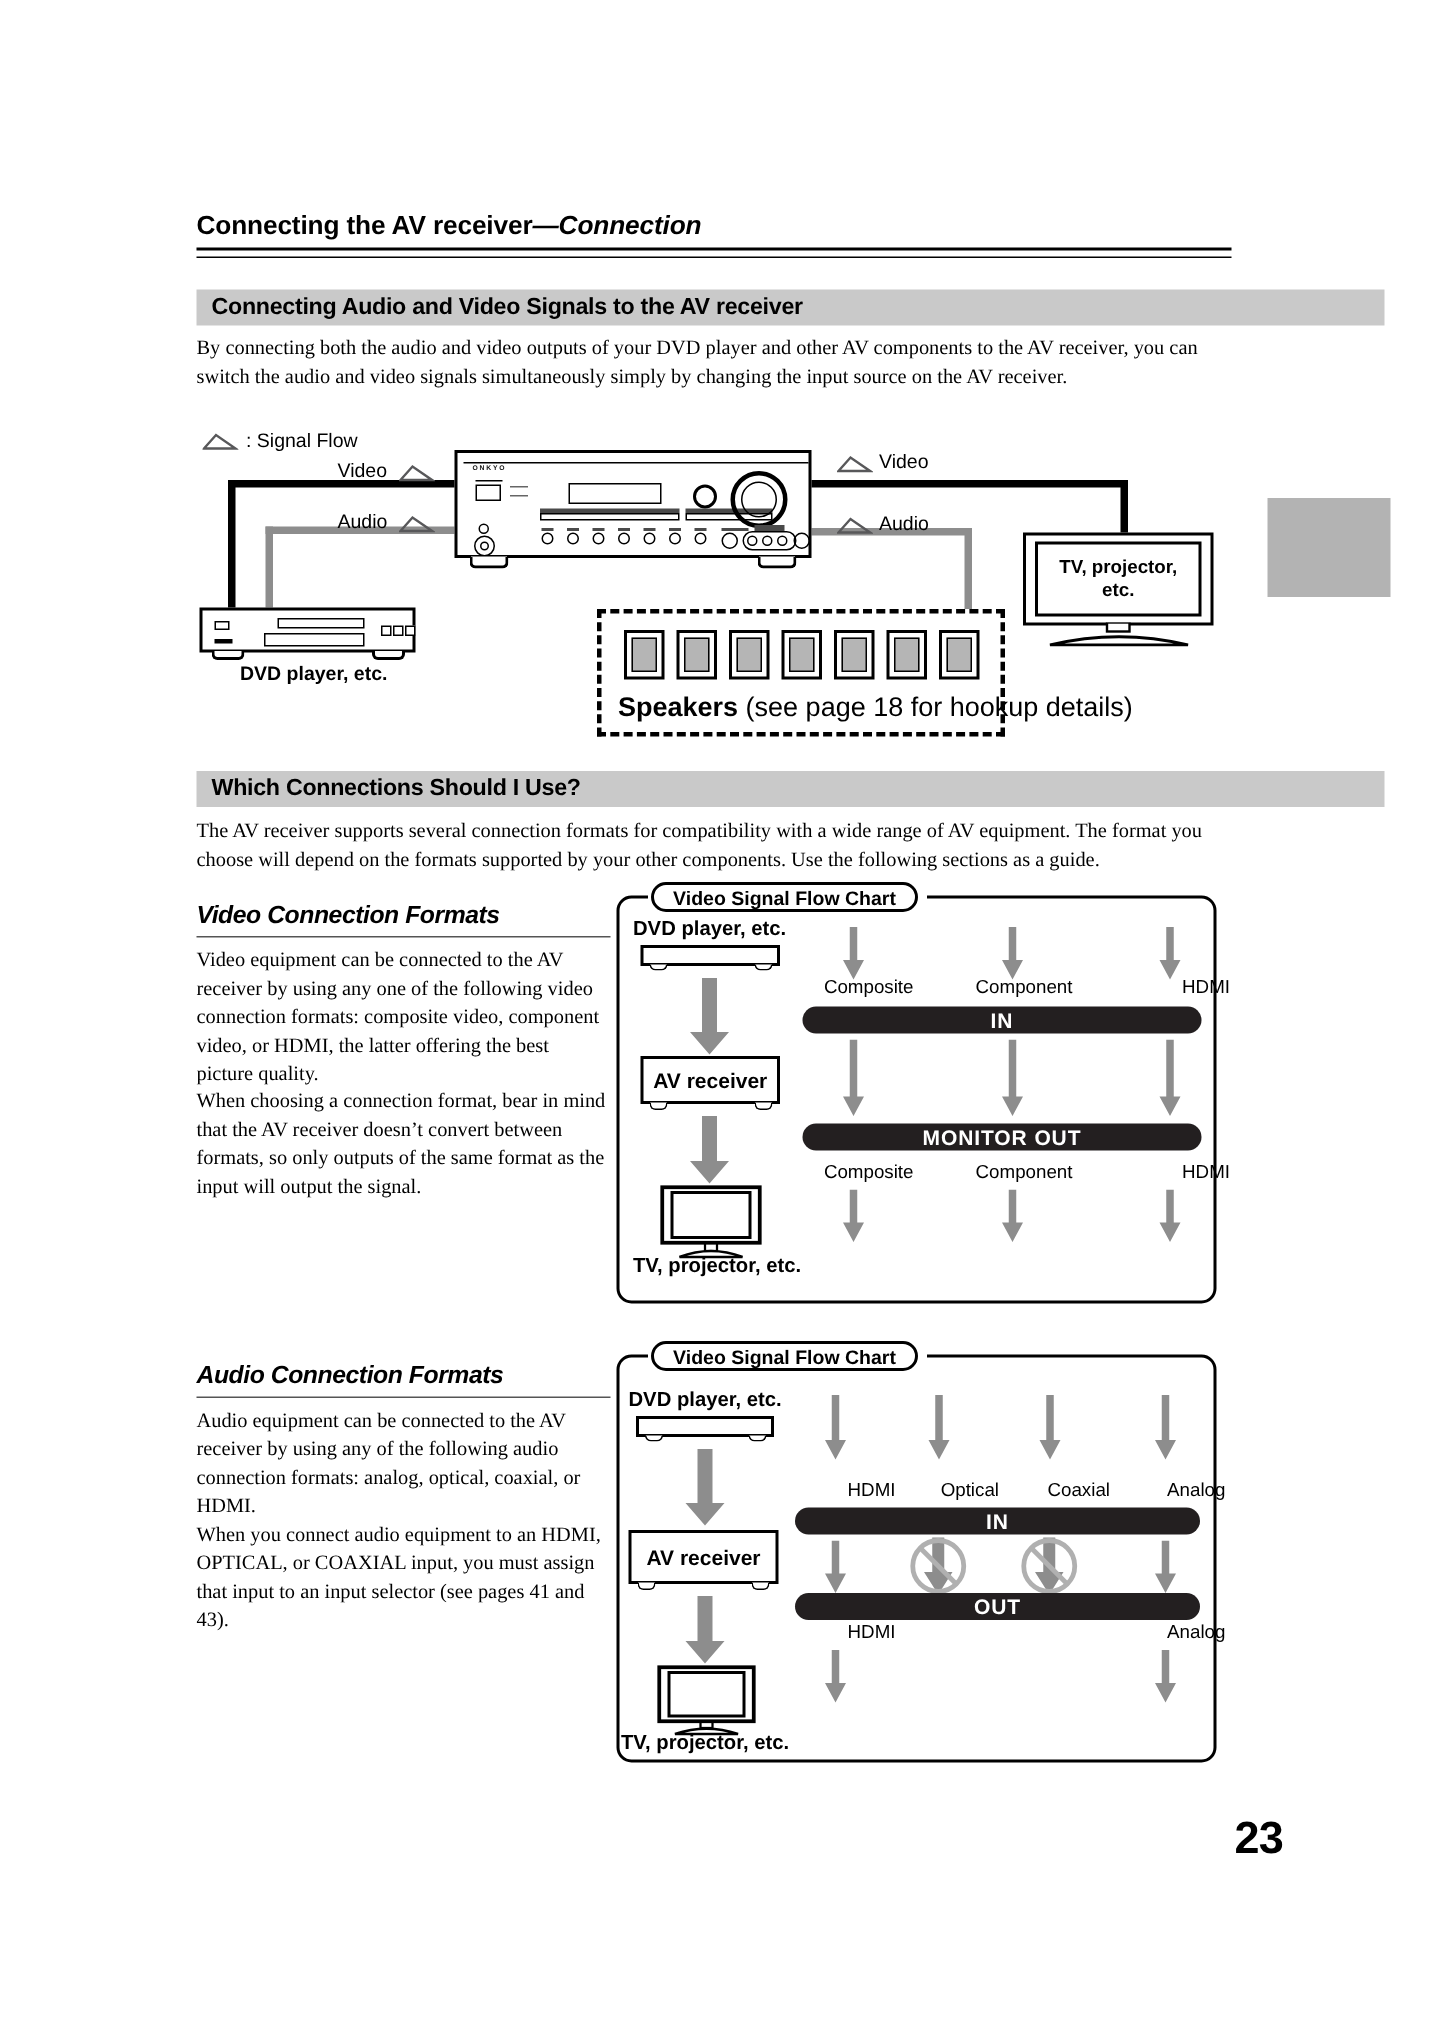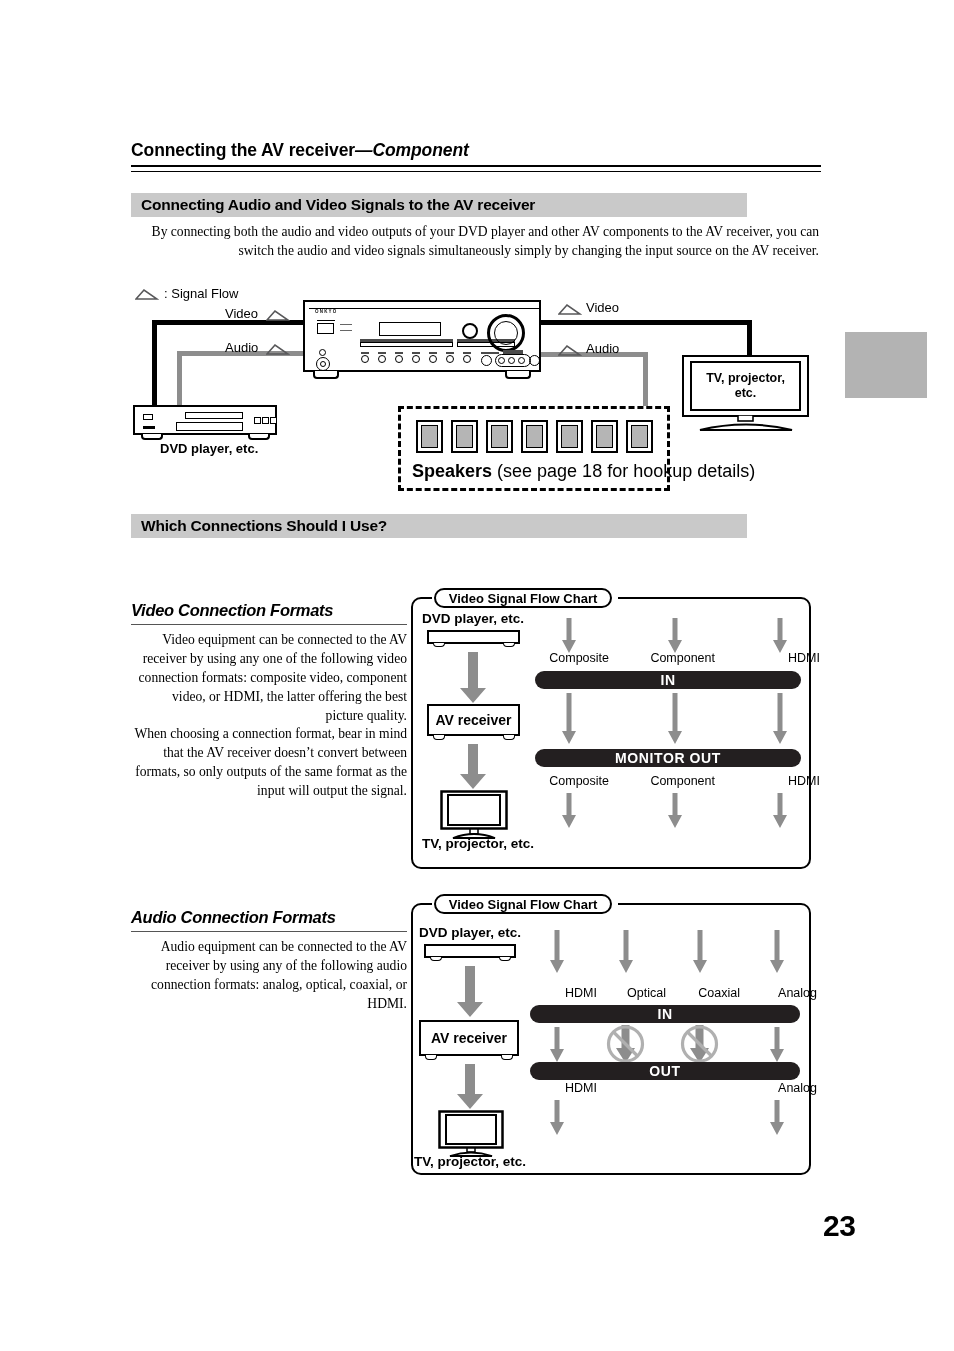--- a/index.html
+++ b/index.html
@@ -44,42 +44,42 @@
     height: 4px;
     border-top: 2px solid #000;
     border-bottom: 1px solid #000;
   }
 
   
   .section-bar {
     position: absolute;
     background: #c9c9c9;
     height: 24px;
-    width: 616px;
+    width: 792px;
     left: 131px;
   }
   .section-bar span {
     position: absolute;
     left: 10px;
     top: 50%;
     transform: translateY(-50%);
     font-family: "Liberation Sans", sans-serif;
     font-size: 15.5px;
     font-weight: bold;
     letter-spacing: -0.2px;
     white-space: nowrap;
   }
 
   
   .bodytext {
     position: absolute;
     font-family: "Liberation Serif", serif;
     font-size: 13.6px;
     line-height: 19px;
-    text-align: right;
+    text-align: left;
   }
 
   
   .subhead {
     position: absolute;
     font-family: "Liberation Sans", sans-serif;
     font-style: italic;
     font-weight: bold;
     font-size: 16.5px;
     letter-spacing: -0.3px;
@@ -304,21 +304,21 @@
     position: absolute;
     background: #b3b3b3;
   }
 </style>
 </head>
 <body>
 
 <div class="page">
 
   <div class="running-head">
-    <span>Connecting the AV receiver</span><span class="cont">—Component</span>
+    <span>Connecting the AV receiver</span><span class="cont">—Connection</span>
   </div>
   <div class="head-rule"></div>
 
   <div class="thumb-tab" style="left:845px; top:332px; width:82px; height:66px;"></div>
 
   <div class="section-bar" style="top:193px;">
     <span>Connecting Audio and Video Signals to the AV receiver</span>
   </div>
   <div class="bodytext" style="left:131px; top:222px; width:688px;">By connecting both the audio and video outputs of your DVD player and other AV components to the AV receiver, you can switch the audio and video signals simultaneously simply by changing the input source on the AV receiver.</div>
 
@@ -464,20 +464,21 @@
         <div class="spk-in"></div>
       </div>
     <div class="spk-caption" style="left:412px; top:461px;">
       <b>Speakers</b><span> (see page 18 for hookup details)</span>
     </div>
   </div>
 
   <div class="section-bar" style="top:514px;">
     <span>Which Connections Should I Use?</span>
   </div>
+  <div class="bodytext" style="left:131px; top:544px; width:688px;">The AV receiver supports several connection formats for compatibility with a wide range of AV equipment. The format you choose will depend on the formats supported by your other components. Use the following sections as a guide.</div>
 
   <div class="subhead" style="left:131px; top:601px;">Video Connection Formats</div>
   <div class="subhead-rule" style="left:131px; top:624px; width:276px;"></div>
   <div class="bodytext" style="left:131px; top:724px; width:276px;">When choosing a connection format, bear in mind that the AV receiver doesn’t convert between formats, so only outputs of the same format as the input will output the signal.</div>
   <div class="bodytext" style="left:131px; top:630px; width:276px;">Video equipment can be connected to the AV receiver by using any one of the following video connection formats: composite video, component video, or HDMI, the latter offering the best picture quality.</div>
 
   <div class="chart-panel" style="left:411px; top:597px; width:400px; height:272px;"></div>
   <div class="title-mask" style="left:432px; top:589px; width:186px; height:16px;"></div>
   <div class="chart-title-pill" style="left:434px; top:588px; width:178px; height:20px;">Video Signal Flow Chart</div>
 
@@ -546,20 +547,21 @@
   <svg class="arrow" style="left:667px; top:793px;" width="16" height="36" viewBox="0 0 16 36">
     <path d="M5.5 0 H10.5 V22 H15 L8 35 L1 22 H5.5 Z" fill="#8d8d8d"></path>
   </svg>
   <svg class="arrow" style="left:772px; top:793px;" width="16" height="36" viewBox="0 0 16 36">
     <path d="M5.5 0 H10.5 V22 H15 L8 35 L1 22 H5.5 Z" fill="#8d8d8d"></path>
   </svg>
 
   <div class="subhead" style="left:131px; top:908px;">Audio Connection Formats</div>
   <div class="subhead-rule" style="left:131px; top:931px; width:276px;"></div>
   <div class="bodytext" style="left:131px; top:937px; width:276px;">Audio equipment can be connected to the AV receiver by using any of the following audio connection formats: analog, optical, coaxial, or HDMI.</div>
+  <div class="bodytext" style="left:131px; top:1013px; width:276px;">When you connect audio equipment to an HDMI, OPTICAL, or COAXIAL input, you must assign that input to an input selector (see pages 41 and 43).</div>
 
   <div class="chart-panel" style="left:411px; top:903px; width:400px; height:272px;"></div>
   <div class="title-mask" style="left:432px; top:895px; width:186px; height:16px;"></div>
   <div class="chart-title-pill" style="left:434px; top:894px; width:178px; height:20px;">Video Signal Flow Chart</div>
 
   <div class="dev-lbl" style="left:419px; top:925px;">DVD player, etc.</div>
   <div class="c-dvd" style="left:424px; top:944px; width:92px; height:14px;"></div>
   <div class="recv-foot" style="left:430px; top:957px; width:12px; height:4px; border-width:1.5px;"></div>
   <div class="recv-foot" style="left:499px; top:957px; width:12px; height:4px; border-width:1.5px;"></div>
 

